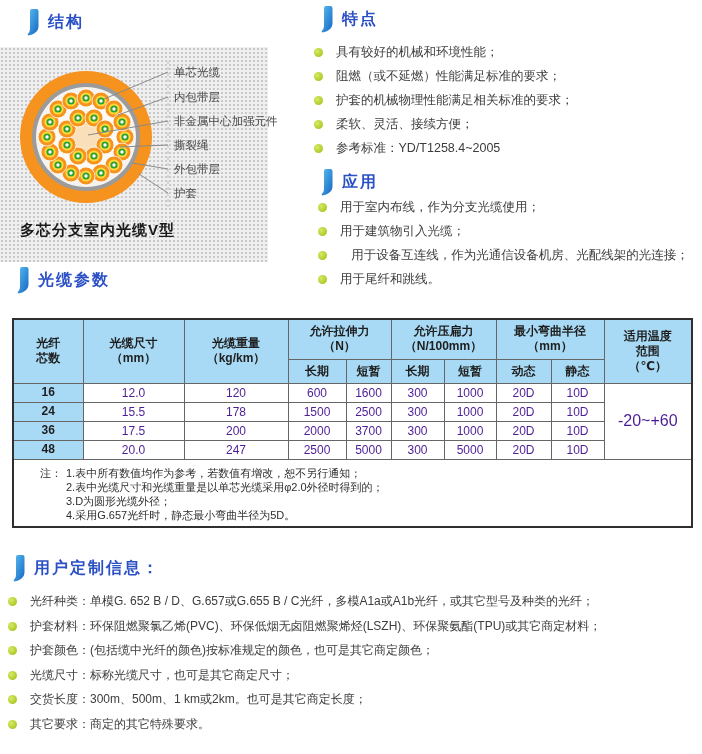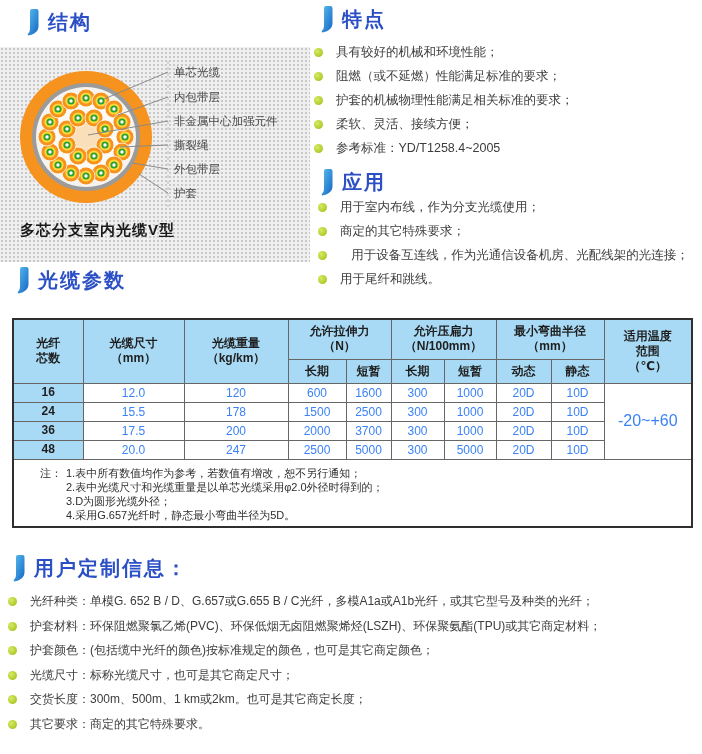--- a/index.html
+++ b/index.html
@@ -5,26 +5,26 @@
   * { margin:0; padding:0; box-sizing:border-box; }
   html,body { background:#ffffff; }
   body {
     width:702px; height:754px; position:relative; overflow:hidden;
     font-family:"Liberation Sans","DejaVu Sans",sans-serif; color:#333;
   }
   .abs { position:absolute; }
 
   
   .sec-header { display:flex; align-items:center; gap:8px; }
-  .sec-header h2 { font-size:20px; font-weight:bold; color:#2b50c5; letter-spacing:2px;text-align:center; }
+  .sec-header h2 { font-size:16px; font-weight:bold; color:#2b50c5; letter-spacing:2px;text-align:center; }
   .mark-icon svg { display:block; }
 
   
   .panel {
-    left:0; top:47px; width:310px; height:215px;
+    left:0; top:47px; width:268px; height:215px;
     background-color:#efefef;
     background-image:radial-gradient(#c9c9c9 1px, rgba(0,0,0,0) 1.3px);
     background-size:4px 4px;
   }
   .caption { margin:2px 0 8px 20px; font-size:15px; font-weight:bold; color:#1a1a1a; letter-spacing:1px; }
   .diagram text { font-size:11.5px; fill:#4a4a4a; }
 
   
   .blist { font-size:12.5px; color:#3c3c3c; }
   .li { position:relative; padding-left:22px; margin-bottom:10px; line-height:14px; min-height:14px; }
@@ -33,21 +33,21 @@
     background:radial-gradient(circle at 35% 35%, #d9ea66, #9cbb10);
     display:inline-block;
   }
   .hang > .txt { display:block; margin-left:-22px; text-indent:22px;text-align:center; }
 
   
   table { border-collapse:collapse; table-layout:fixed; width:679px; font-size:12px; }
   table, td, th { border:1px solid #666; }
   table { border:2px solid #2f2f2f; }
   th { background:#a8daf5; font-weight:bold; color:#1e1e1e; text-align:center; vertical-align:middle; white-space:pre-line; line-height:15px; }
-  td { text-align:center; vertical-align:middle; color:#3b82f6; background:#fff; }
+  td { text-align:center; vertical-align:middle; color:#4c1d95; background:#fff; }
   tbody th { background:#a8daf5; }
   td.temp-cell { font-size:16px; }
   tr.notes-row td {
     text-align:left; vertical-align:top; padding:6px 4px 4px 26px;
     font-size:11px; line-height:14px; color:#2e2e2e; background:#fff;
   }
   .notes-flex { display:flex; gap:4px; }
 
   
   .custom-list .li { margin-bottom:10.5px; font-size:12px; }
@@ -170,21 +170,21 @@
       </linearGradient>
         </defs>
       <path d="M4 1 h6.5 a2 2 0 0 1 2 2 V18 c0 5-3.5 8-9 9.3 c-1.8 .4-2.4-.8-1.2-2 c1.8-1.8 1.7-3.6 1.7-7.3 V3 a2 2 0 0 1 2-2 Z" fill="url(#ig3)"></path>
     </svg>
   </span>
   <h2>应用</h2>
 </div>
 
 <div class="abs blist" style="left:318px; top:200px; width:382px;">
   <div class="li"><span class="bullet"></span><span class="txt">用于室内布线，作为分支光缆使用；</span></div>
-  <div class="li"><span class="bullet"></span><span class="txt">商定的其它特殊要求；</span></div>
+  <div class="li"><span class="bullet"></span><span class="txt">用于建筑物引入光缆；</span></div>
   <div class="li hang">
       <span class="bullet"></span>
       <span class="txt">用于设备互连线，作为光通信设备机房、光配线架的光连接；</span>
     </div>
   <div class="li"><span class="bullet"></span><span class="txt">用于尾纤和跳线。</span></div>
 </div>
 
 <div class="abs sec-header" style="left:16px; top:266px;">
   <span class="mark-icon">
     <svg width="14" height="28" viewBox="0 0 14 28">

